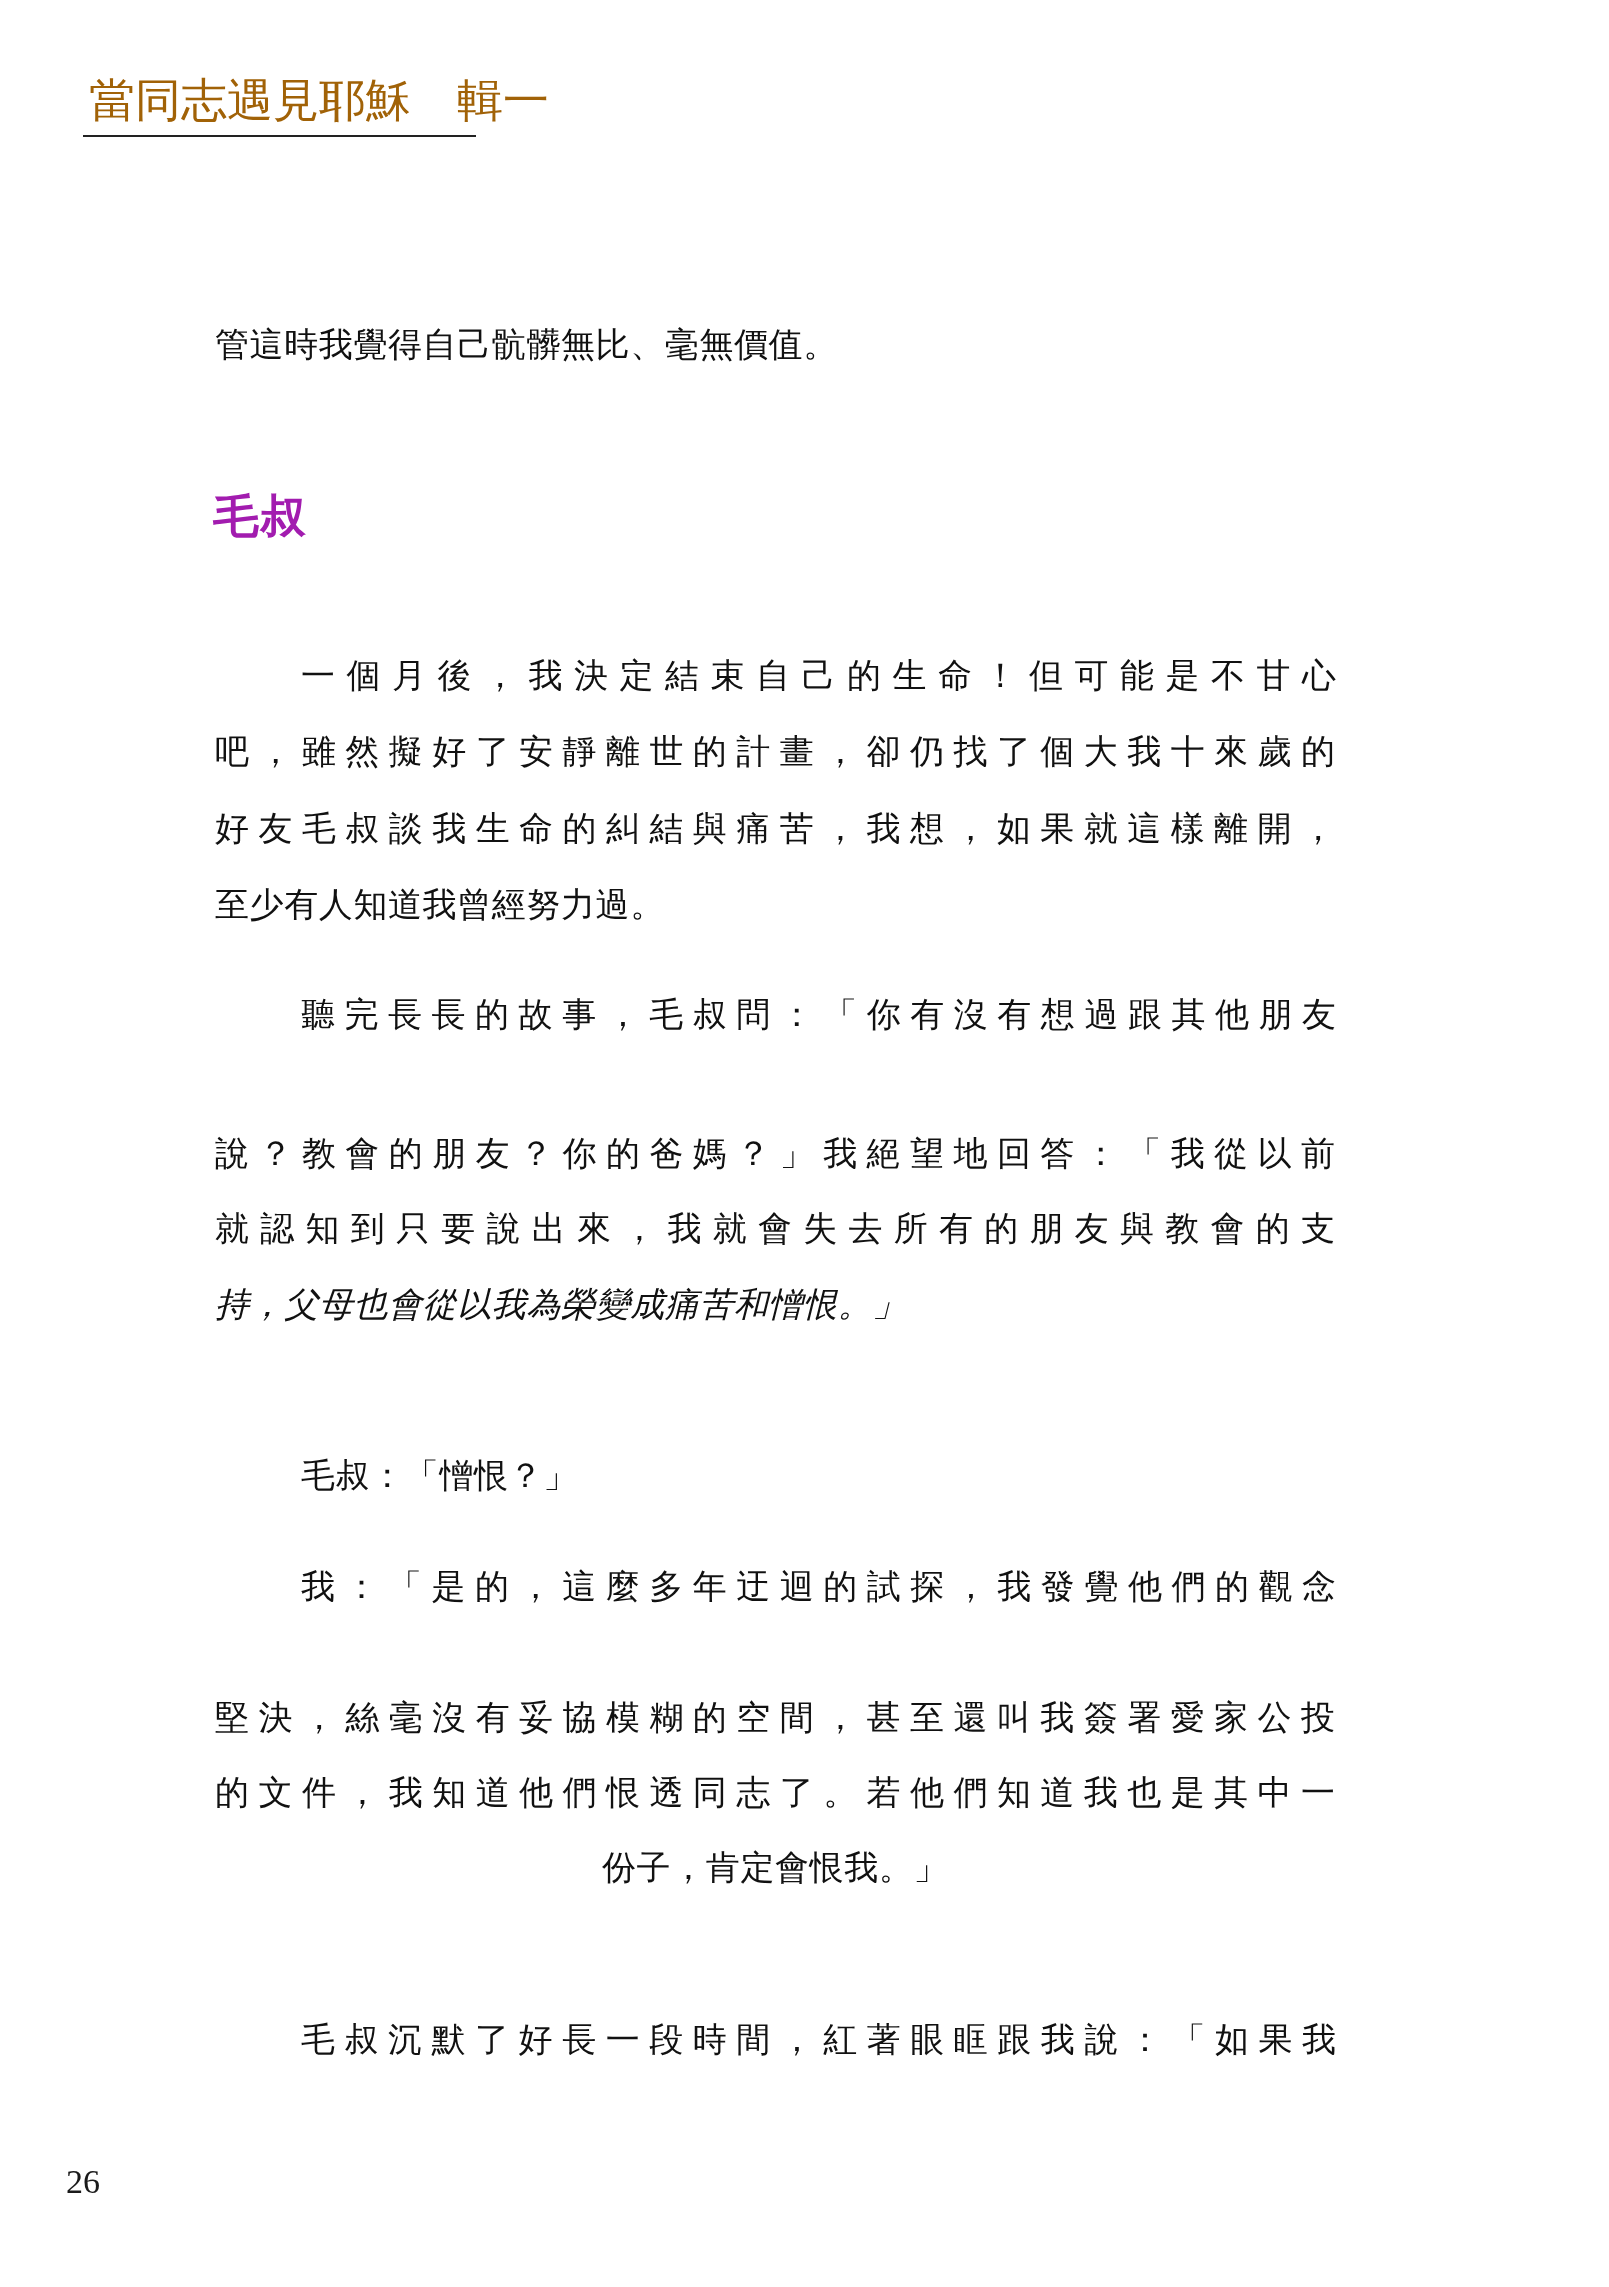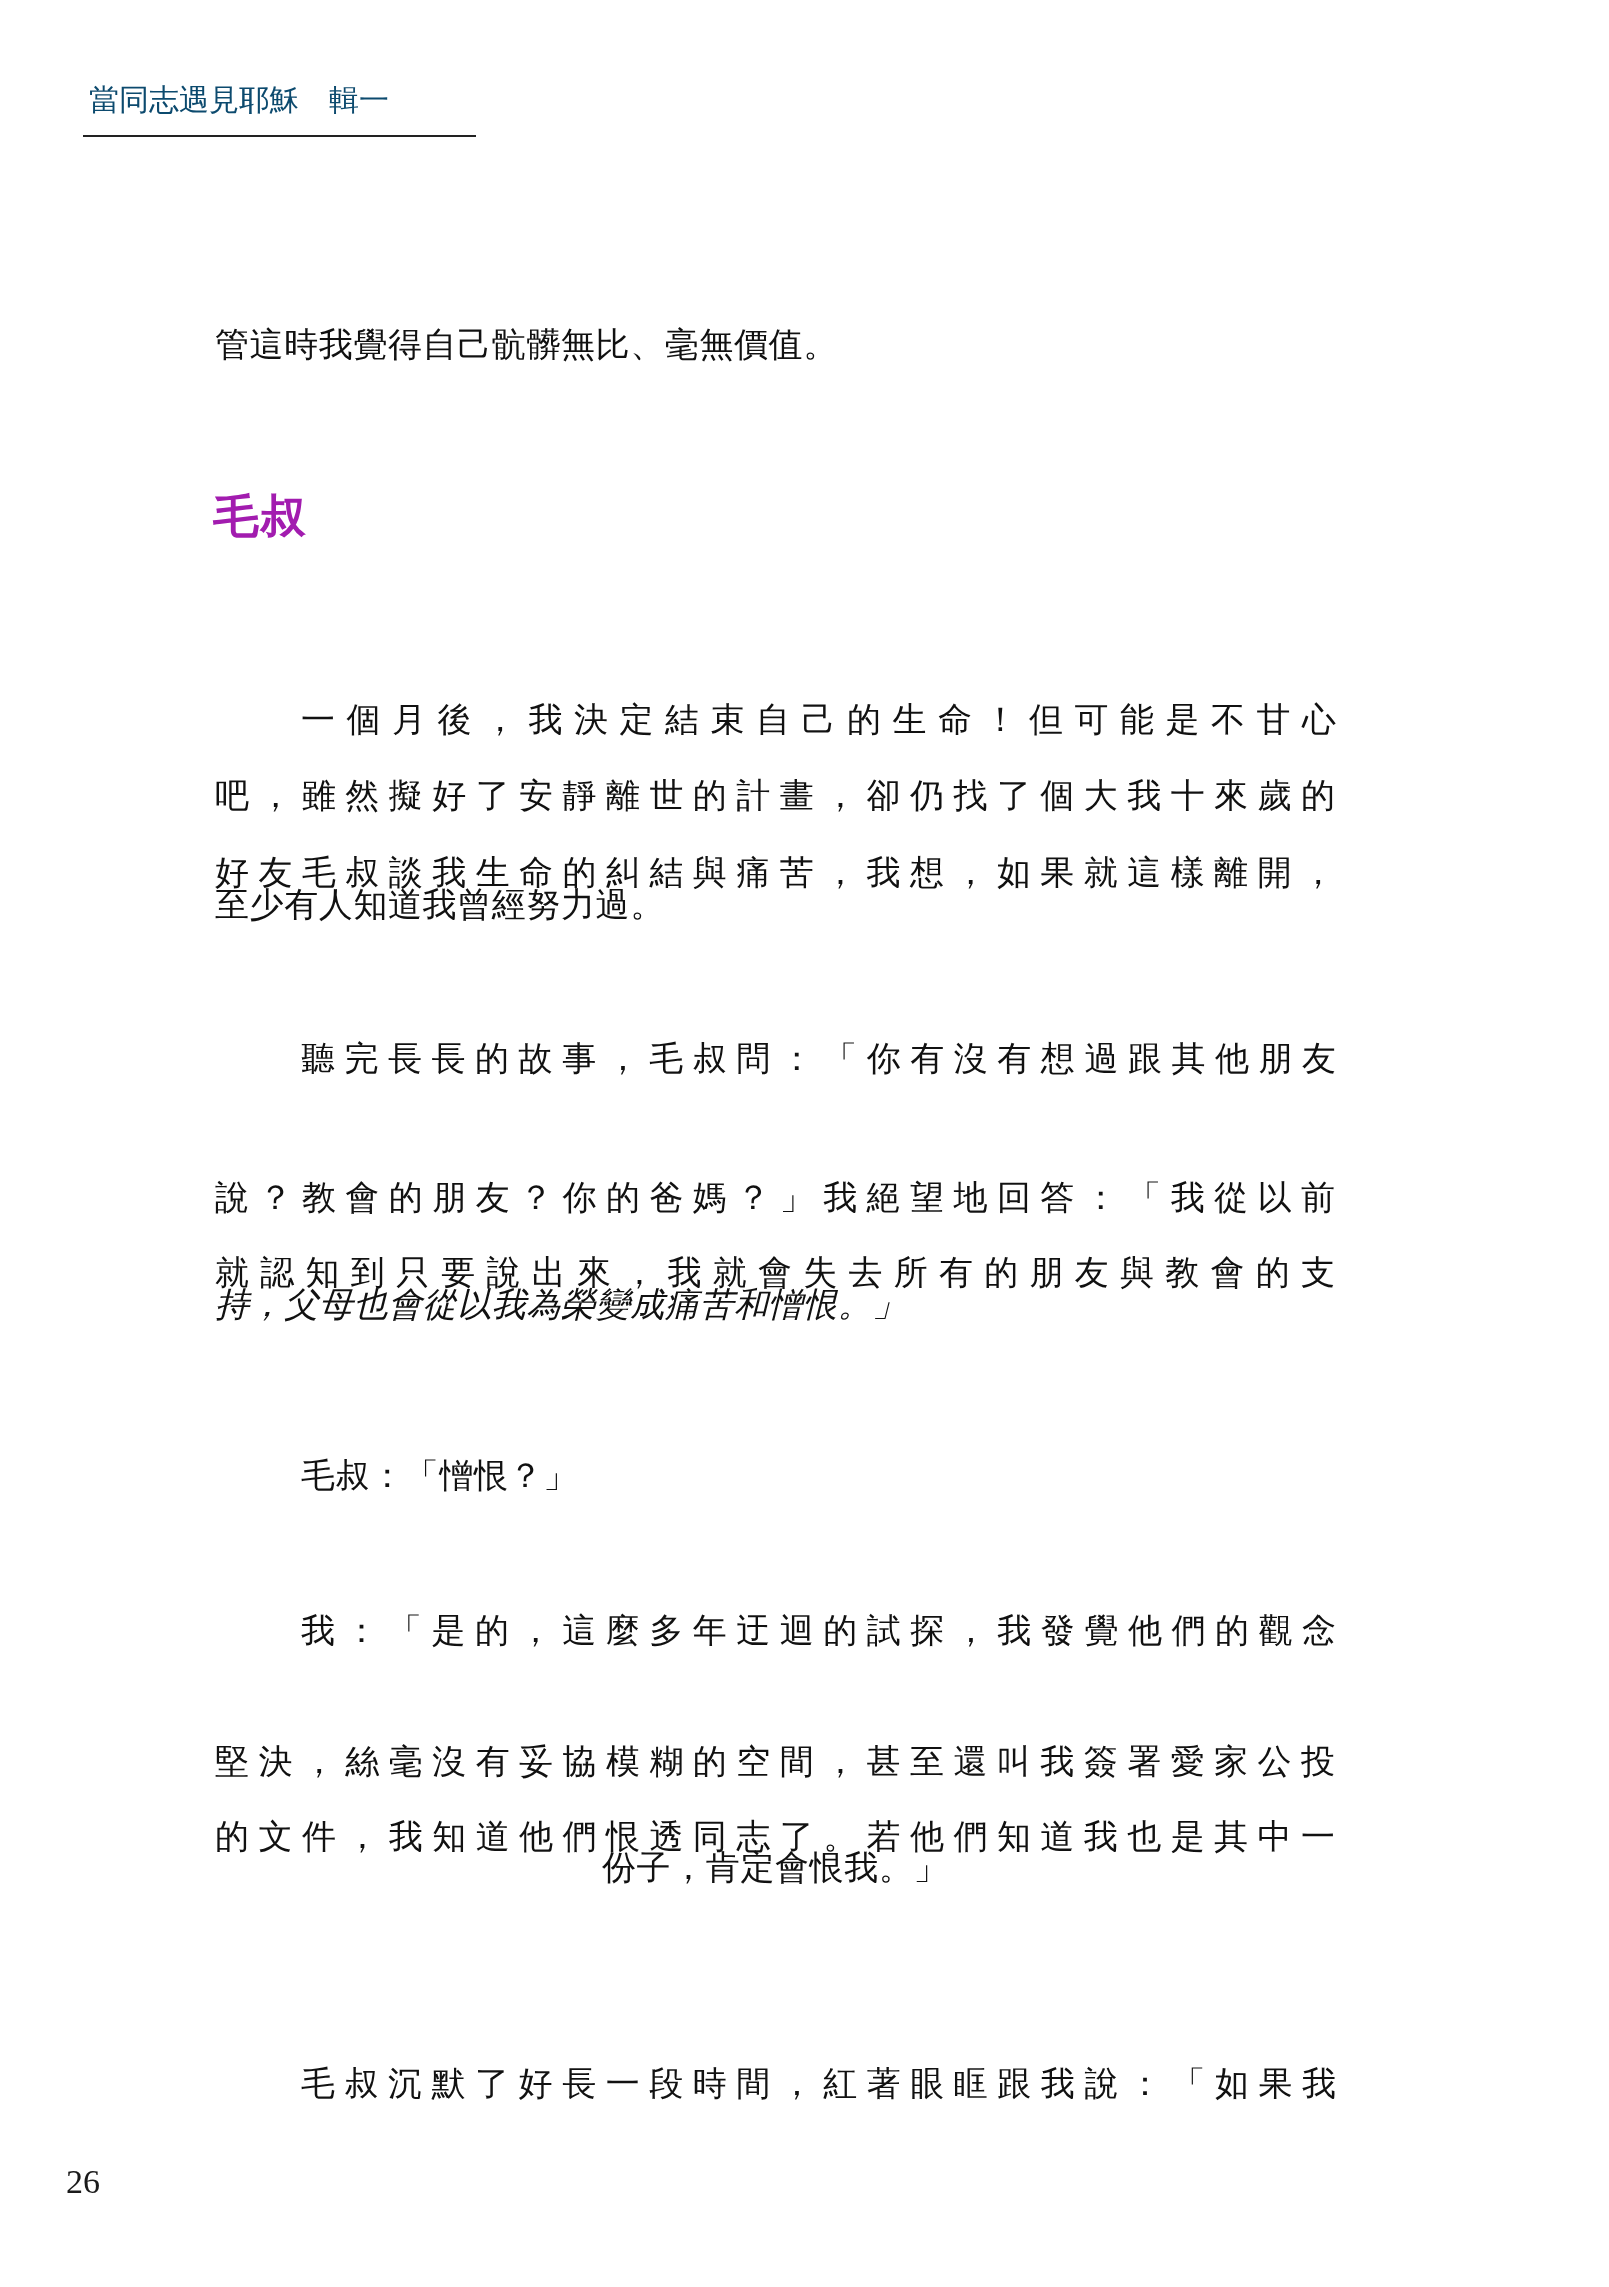--- a/index.html
+++ b/index.html
@@ -1,23 +1,23 @@
 <!DOCTYPE html>
 <html style="font-size:14.8px"><head>
 <meta charset="utf-8">
 <style>
   html, body { margin: 0; padding: 0; background: #ffffff; }
   body { width: 1610px; height: 2288px; position: relative; overflow: hidden;
          font-family: "DejaVu Serif", "Liberation Serif", serif; color: #111111; }
-  .running-head { position: absolute; left: 89px; top: 79px; font-size: 30px; line-height: 42px;
-                  white-space: pre; color: #0c4a6e; font-weight: normal; }
+  .running-head { position: absolute; left: 89px; top: 79px; font-size: 46px; line-height: 42px;
+                  white-space: pre; color: #a16207; font-weight: normal; }
   .head-rule { position: absolute; left: 83px; top: 135px; width: 393px; height: 1.8px; background: #222222; }
   .line { position: absolute; left: 215px; width: 1120px; font-size: 34px; line-height: 44px;
           height: 44px; white-space: nowrap; letter-spacing: 0.6px; }
-  .line.full { text-align: justify; text-align-last: justify; letter-spacing: 0; white-space: normal; overflow: hidden; margin-top: 44px; }
+  .line.full { text-align: justify; text-align-last: justify; letter-spacing: 0; white-space: normal; overflow: hidden; }
   .line.indent { padding-left: 86px; width: 1035px; }
   .heading { position: absolute; left: 213px; top: 491px; font-size: 46px; line-height: 50px;
              font-weight: bold; letter-spacing: 0.9px; color: #a21caf; }
   .page-number { position: absolute; left: 66px; top: 2163px; font-size: 34px; line-height: 37px;
                  font-family: "Liberation Serif", "DejaVu Serif", serif; color: #1a1a1a; }
 </style>
 </head>
 <body>
 
 <div>

